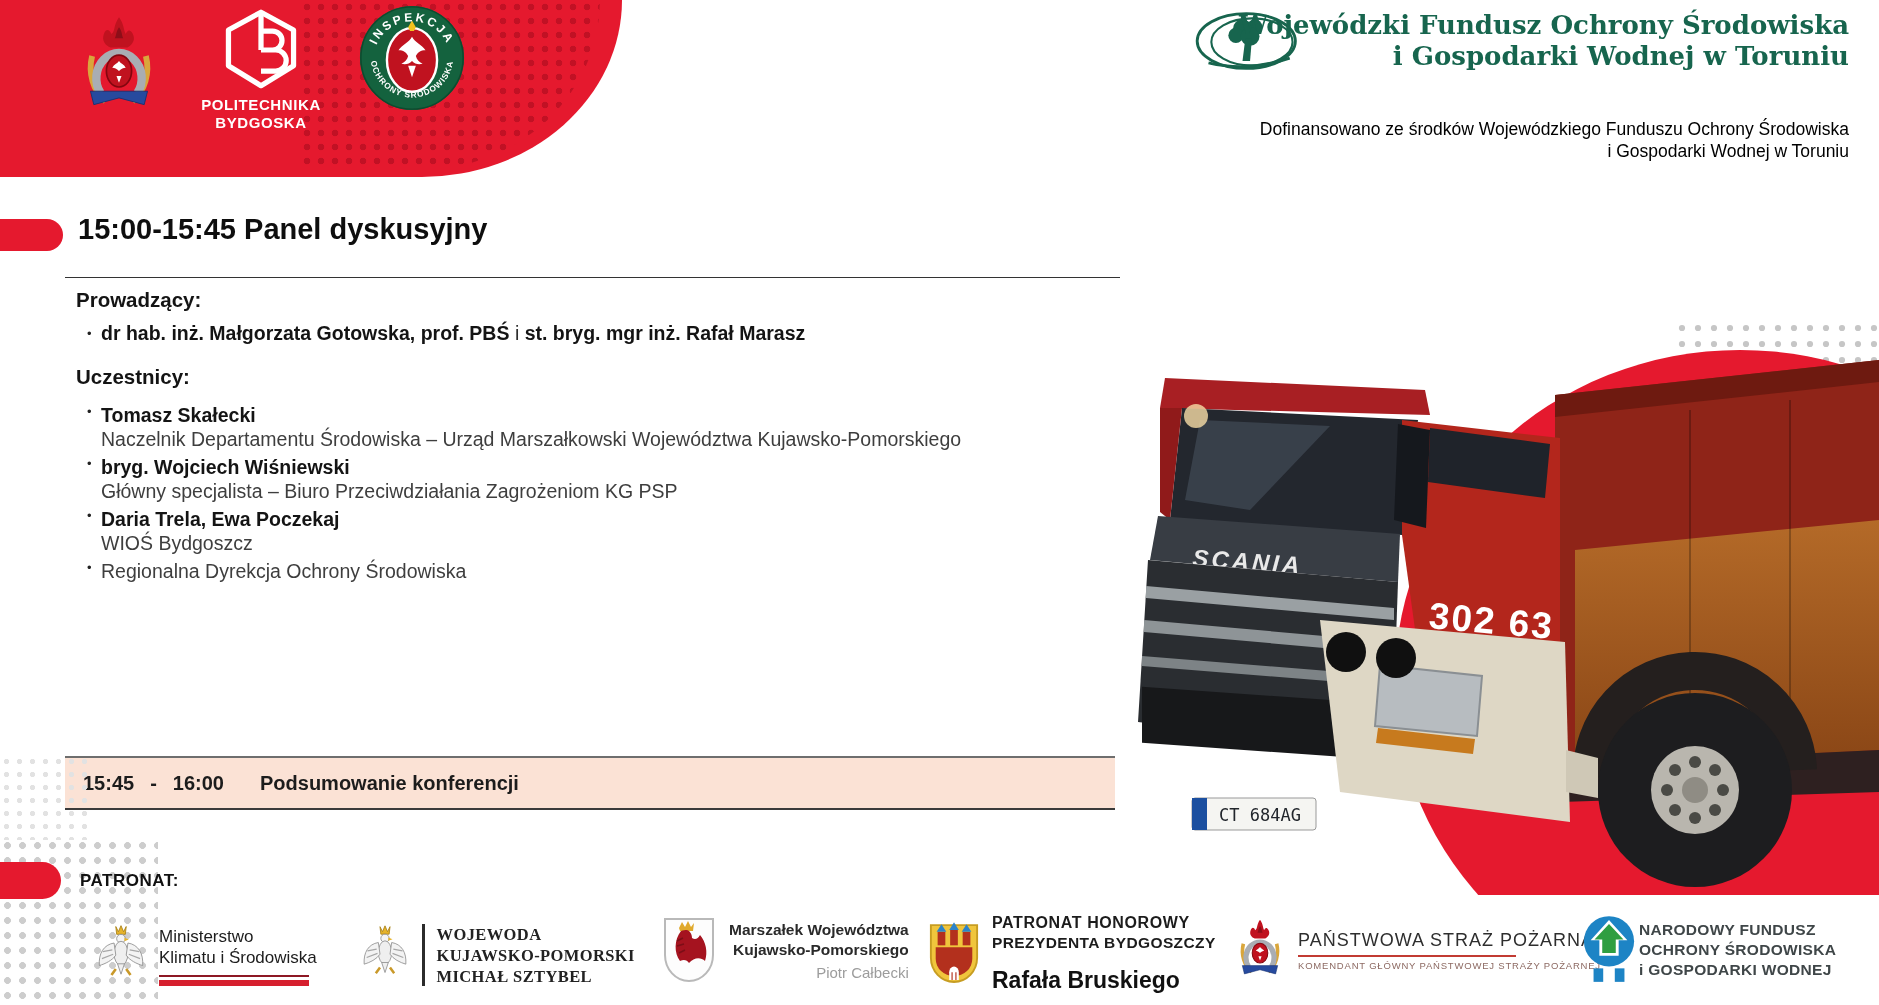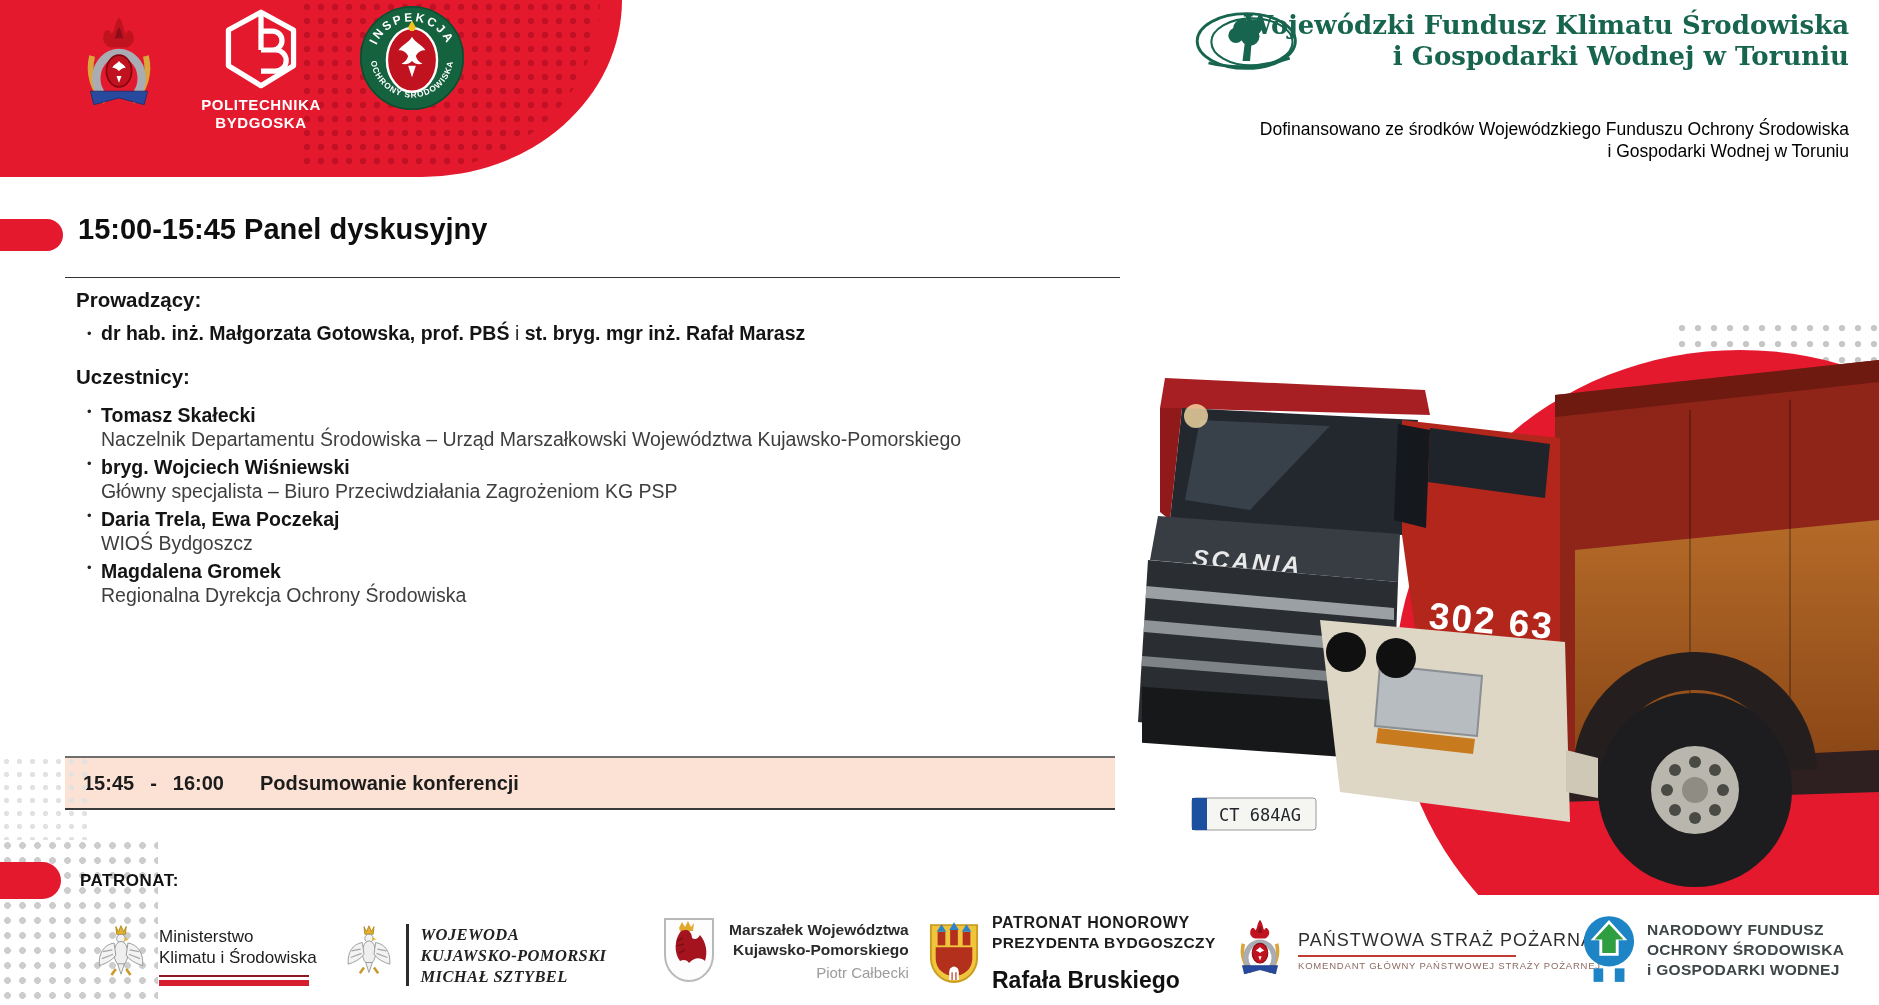--- a/index.html
+++ b/index.html
@@ -164,21 +164,21 @@
     <ellipse cx="60" cy="35" rx="52" ry="29" fill="none" stroke="#17654e" stroke-width="3"></ellipse>
     <ellipse cx="66" cy="36" rx="43" ry="25" fill="none" stroke="#17654e" stroke-width="2.2"></ellipse>
     <circle cx="56" cy="22" r="10" fill="#17654e"></circle>
       <circle cx="69" cy="20" r="8" fill="#17654e"></circle>
     <circle cx="49" cy="29" r="8" fill="#17654e"></circle>
       <circle cx="64" cy="30" r="10" fill="#17654e"></circle>
     <path d="M59,32 L56,56 h8 L66,32 Z" fill="#17654e"></path>
     <path d="M20,58 Q62,68 106,53" stroke="#17654e" stroke-width="3" fill="none"></path>
   </svg>
   <div class="wfos-title">
-    <div>Wojewódzki Fundusz Klimatu Środowiska</div>
+    <div>Wojewódzki Fundusz Ochrony Środowiska</div>
     <div>i Gospodarki Wodnej w Toruniu</div>
   </div>
   <div class="funding">
     <div>Dofinansowano ze środków Wojewódzkiego Funduszu Ochrony Środowiska</div>
     <div>i Gospodarki Wodnej w Toruniu</div>
   </div>
 
   <div class="title-pill"></div>
 
   <div class="content">
@@ -196,21 +196,20 @@
       </li>
       <li>
         <div class="pname">bryg. Wojciech Wiśniewski</div>
         <div class="prole">Główny specjalista – Biuro Przeciwdziałania Zagrożeniom KG PSP</div>
       </li>
       <li>
         <div class="pname">Daria Trela, Ewa Poczekaj</div>
         <div class="prole">WIOŚ Bydgoszcz</div>
       </li>
       <li>
-        <div class="pname">Magdalena Gromek</div>
         <div class="prole">Regionalna Dyrekcja Ochrony Środowiska</div>
       </li>
     </ul>
   </div>
 
   <div class="band">
     <span class="bt">15:45</span>
     <span class="bt">-</span>
     <span class="bt">16:00</span>
     <span class="bt blabel">Podsumowanie konferencji</span>
@@ -294,21 +293,21 @@
       <div class="min-line">Ministerstwo</div>
       <div class="min-line">Klimatu i Środowiska</div>
       <div class="flag">
         <div class="f1"></div>
           <div class="f2"></div>
           <div class="f3"></div>
       </div>
     </div>
   </div>
 
-  <div class="lg" style="left:344px;top:922px;font-style:italic;">
+  <div class="lg" style="left:360px;top:922px;">
     <svg width="50" height="66" viewBox="0 0 60 74">
         <use href="#sym-eagle"></use>
       </svg>
     <div class="woj-sep"></div>
     <div>
       <div class="woj-line">WOJEWODA</div>
       <div class="woj-line">KUJAWSKO-POMORSKI</div>
       <div class="woj-line">MICHAŁ SZTYBEL</div>
     </div>
   </div>
@@ -359,20 +358,20 @@
   </div>
 
   <div class="lg" style="left:1581px;top:910px;">
     <svg width="56" height="80" viewBox="0 0 58 74">
       <circle cx="29" cy="28" r="26" fill="#1d84c5"></circle>
       <path d="M29,6 L48,27 h-9 v16 h-20 v-16 h-9 Z" fill="#fff"></path>
       <path d="M29,10 L44,26 h-8 v14 h-14 v-14 h-8 Z" fill="#2f9e41"></path>
       <rect x="13" y="56" width="10" height="14" fill="#1d84c5"></rect>
       <rect x="35" y="56" width="10" height="14" fill="#1d84c5"></rect>
     </svg>
-    <div class="txt" style="margin-left:10px;">
+    <div class="txt" style="margin-left:2px;">
       <div class="nf-line">NARODOWY FUNDUSZ</div>
       <div class="nf-line">OCHRONY ŚRODOWISKA</div>
       <div class="nf-line">i GOSPODARKI WODNEJ</div>
     </div>
   </div>
 
 </div>
 
 </body></html>

